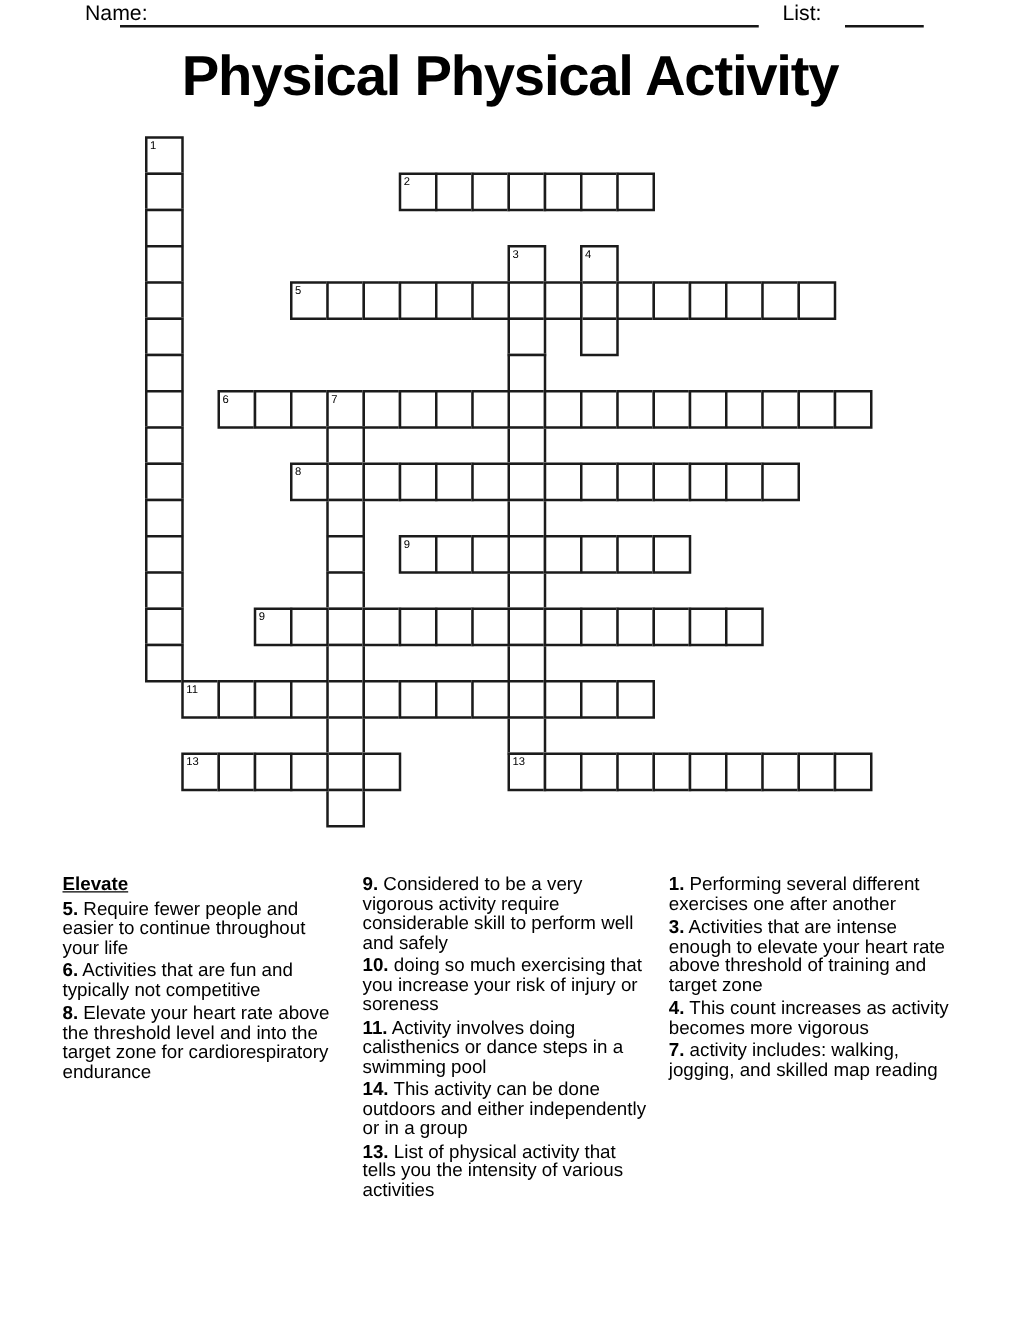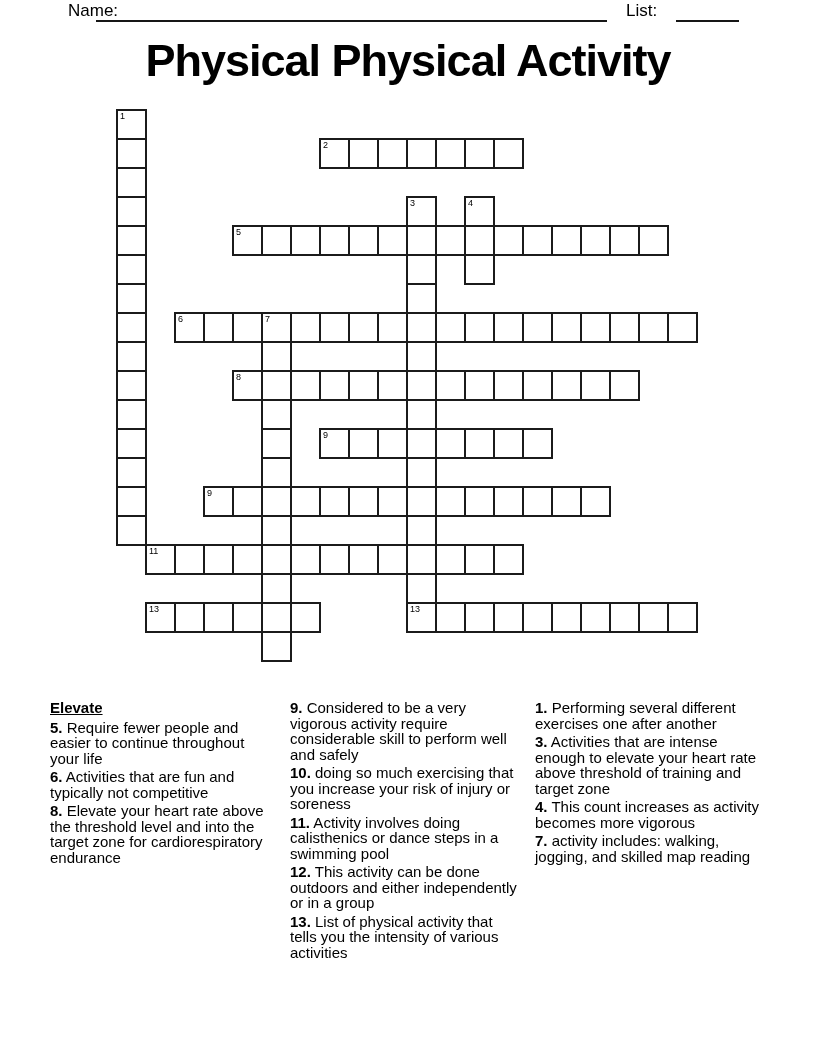--- a/index.html
+++ b/index.html
@@ -260,21 +260,21 @@
   <div class="clue-col" id="clue-col-1">
     <p class="clue-head">Elevate</p>
       <p class="clue"><b>5.</b> Require fewer people and easier to continue throughout your life</p>
       <p class="clue"><b>6.</b> Activities that are fun and typically not competitive</p>
       <p class="clue"><b>8.</b> Elevate your heart rate above the threshold level and into the target zone for cardiorespiratory endurance</p>
     </div>
   <div class="clue-col" id="clue-col-2">
       <p class="clue"><b>9.</b> Considered to be a very vigorous activity require considerable skill to perform well and safely</p>
       <p class="clue"><b>10.</b> doing so much exercising that you increase your risk of injury or soreness</p>
       <p class="clue"><b>11.</b> Activity involves doing calisthenics or dance steps in a swimming pool</p>
-      <p class="clue"><b>12.</b> This activity can be done outdoors and either independently or in a group</p>
+      <p class="clue"><b>14.</b> This activity can be done outdoors and either independently or in a group</p>
       <p class="clue"><b>13.</b> List of physical activity that tells you the intensity of various activities</p>
     </div>
   <div class="clue-col" id="clue-col-3">
   <p class="clue"><b>1.</b> Performing several different exercises one after another</p>
       <p class="clue"><b>3.</b> Activities that are intense enough to elevate your heart rate above threshold of training and target zone</p>
       <p class="clue"><b>4.</b> This count increases as activity becomes more vigorous</p>
       <p class="clue"><b>7.</b> activity includes: walking, jogging, and skilled map reading</p>
     </div>
 </div>
 

